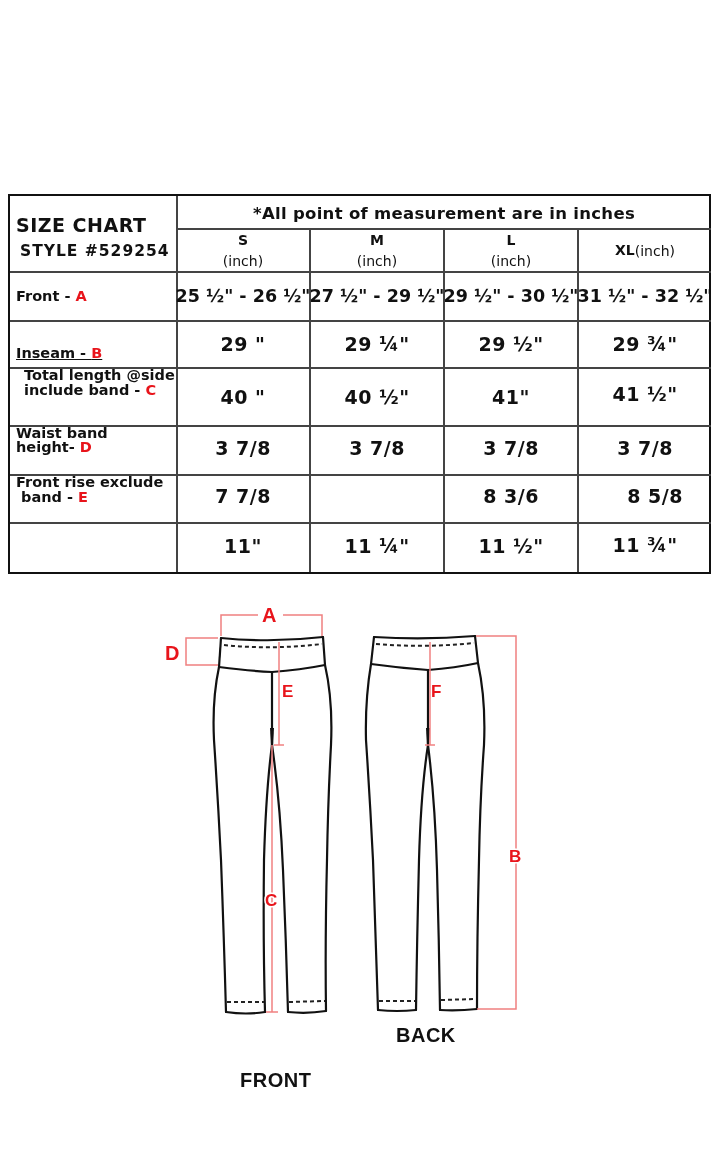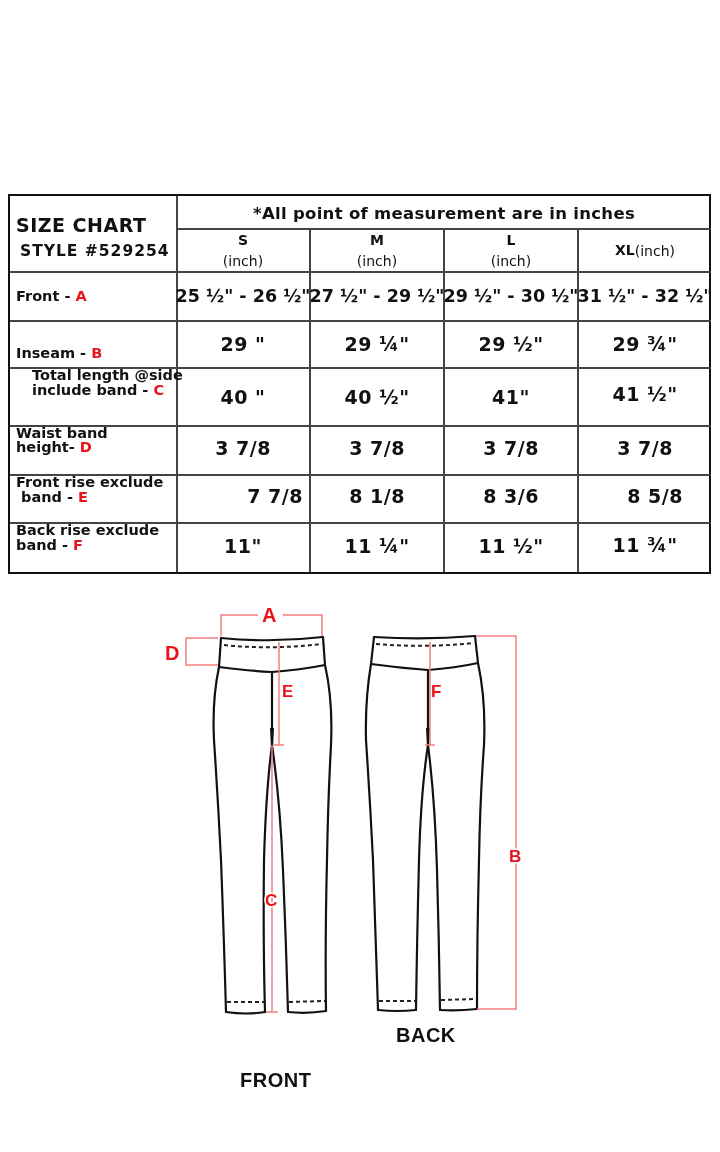--- a/index.html
+++ b/index.html
@@ -68,30 +68,30 @@
 
   <div class="cell label-cell" style="left:0; top:76px; width:166px; height:48px;">
     <span style="white-space:pre;">Front - </span>
       <span class="red">A</span>
   </div>
   <div class="cell val range" style="left:167px; top:76px; width:132px; height:48px;">25 ½" - 26 ½"</div>
   <div class="cell val range" style="left:301px; top:76px; width:132px; height:48px;">27 ½" - 29 ½"</div>
   <div class="cell val range" style="left:435px; top:76px; width:132px; height:48px;">29 ½" - 30 ½"</div>
   <div class="cell val range" style="left:569px; top:76px; width:132px; height:48px;">31 ½" - 32 ½"</div>
 
-  <div class="cell label-cell" style="left:0; top:125px; width:166px; height:64px;">
+  <div class="cell label-cell" style="left:0; top:125px; width:166px; height:64px;text-decoration:underline;">
     <span style="white-space:pre;">Inseam - </span>
       <span class="red">B</span>
   </div>
   <div class="cell val" style="left:167px; top:125px; width:132px; height:46px;">29 "</div>
   <div class="cell val" style="left:301px; top:125px; width:132px; height:46px;">29 ¼"</div>
   <div class="cell val" style="left:435px; top:125px; width:132px; height:46px;">29 ½"</div>
   <div class="cell val" style="left:569px; top:125px; width:132px; height:46px;">29 ¾"</div>
 
-  <div class="cell label-cell" style="left:16px; top:172px; width:166px; height:57px; flex-direction:column; align-items:flex-start;">
+  <div class="cell label-cell" style="left:8px; top:172px; width:166px; height:57px; flex-direction:column; align-items:flex-start;">
     <span>Total length @side</span>
     <span><span style="white-space:pre;">include band - </span><span class="red">C</span></span>
   </div>
   <div class="cell val" style="left:167px; top:172px; width:132px; height:57px;">40 "</div>
   <div class="cell val" style="left:301px; top:172px; width:132px; height:57px;">40 ½"</div>
   <div class="cell val" style="left:435px; top:172px; width:132px; height:57px;">41"</div>
   <div class="cell val" style="left:569px; top:172px; width:132px; height:52px;">41 ½"</div>
 
   <div class="cell label-cell" style="left:0; top:230px; width:149px; height:48px; flex-direction:column; align-items:flex-start; line-height:14px;">
     <span>Waist band</span>
@@ -99,29 +99,24 @@
   </div>
   <div class="cell val" style="left:167px; top:230px; width:132px; height:44px;">3 7/8</div>
   <div class="cell val" style="left:301px; top:230px; width:132px; height:44px;">3 7/8</div>
   <div class="cell val" style="left:435px; top:230px; width:132px; height:44px;">3 7/8</div>
   <div class="cell val" style="left:569px; top:230px; width:132px; height:44px;">3 7/8</div>
 
   <div class="cell label-cell" style="left:0; top:279px; width:166px; height:51px; flex-direction:column; align-items:flex-start;">
     <span>Front rise exclude</span>
     <span><span style="white-space:pre;"> band - </span><span class="red">E</span></span>
   </div>
-  <div class="cell val" style="left:167px; top:279px; width:132px; height:42px;margin-left:32px;">7 7/8</div>
-  <div class="cell val" style="left:301px; top:279px; width:132px; height:42px;">8 1/8</div>
+  <div class="cell val" style="left:167px; top:279px; width:132px; height:42px;">7 7/8</div>
   <div class="cell val" style="left:435px; top:279px; width:132px; height:42px;">8 3/6</div>
   <div class="cell val" style="left:569px; top:279px; width:152px; height:42px;">8 5/8</div>
 
-  <div class="cell label-cell" style="left:0; top:327px; width:166px; height:49px; flex-direction:column; align-items:flex-start;">
-    <span>Back rise exclude</span>
-    <span><span style="white-space:pre;">band - </span><span class="red">F</span></span>
-  </div>
   <div class="cell val" style="left:167px; top:327px; width:132px; height:46px;">11"</div>
   <div class="cell val" style="left:301px; top:327px; width:132px; height:46px;">11 ¼"</div>
   <div class="cell val" style="left:435px; top:327px; width:132px; height:46px;">11 ½"</div>
   <div class="cell val" style="left:569px; top:327px; width:132px; height:44px;">11 ¾"</div>
 </div>
 
 <svg class="diagram" width="720" height="460" viewBox="0 600 720 460" xmlns="http://www.w3.org/2000/svg">
 
   <g fill="none" stroke="#111" stroke-width="2.2" stroke-linejoin="round" stroke-linecap="round">
 

